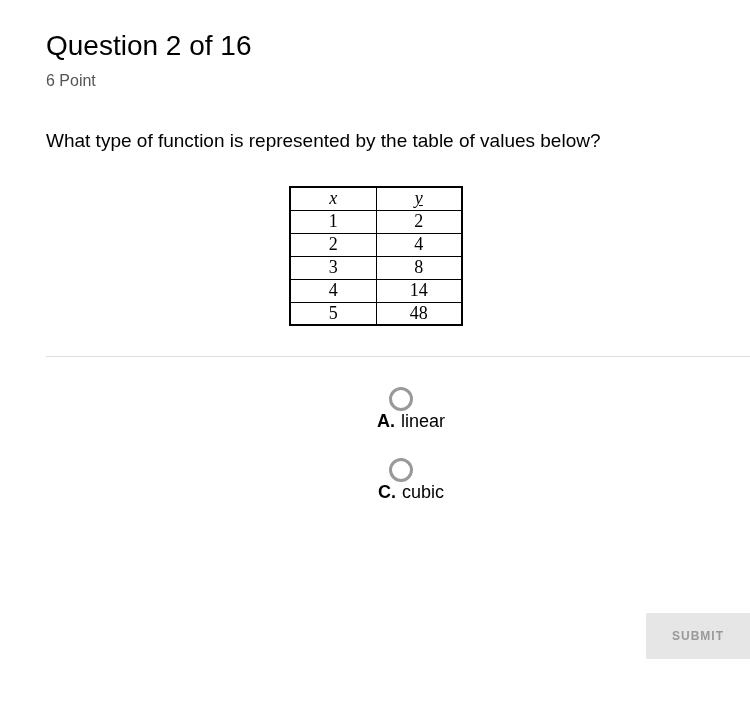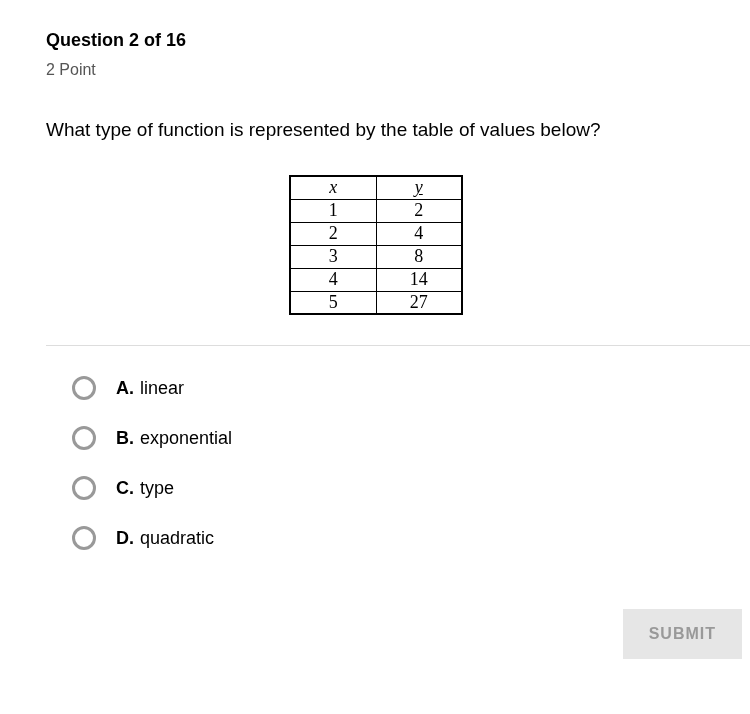--- a/index.html
+++ b/index.html
@@ -9,22 +9,22 @@
     }
     body {
       font-family: Arial, Helvetica, sans-serif;
       background: #ffffff;
       width: 750px;
       height: 714px;
       position: relative;
       padding: 30px 0 0 46px;
     }
     .question-header {
-      font-size: 18px;
-      font-weight: bold;
+      font-size: 28px;
+      font-weight: normal;
       color: #000;
       margin-bottom: 10px;
     }
     .points {
       font-size: 16px;
       color: #555;
       margin-bottom: 40px;
     }
     .question-text {
       font-size: 19px;
@@ -64,56 +64,57 @@
       width: 704px;
     }
     .options {
       margin-left: 26px;
     }
     .option {
       display: flex;
       align-items: center;
       margin-bottom: 26px;
       cursor: pointer;
+      flex-direction: column;
     }
     .radio {
       width: 24px;
       height: 24px;
       border: 3px solid #999;
       border-radius: 50%;
       margin-right: 20px;
       flex-shrink: 0;
     }
     .option-label {
       font-size: 18px;
       color: #000;
     }
     .option-label .letter {
       font-weight: bold;
       margin-right: 6px;
     }
     .submit-btn {
       position: absolute;
-      right: 8px;
+      right: 0;
       bottom: 55px;
       background: #e6e6e6;
       color: #999;
       border: none;
-      font-size: 16px;
+      font-size: 12px;
       font-weight: bold;
       letter-spacing: 1px;
       padding: 16px 26px;
       cursor: pointer;
     }
   </style>
 </head>
 <body>
 
 <div class="question-header">Question 2 of 16</div>
-<div class="points">2 Point</div>
+<div class="points">6 Point</div>
 <div class="question-text">What type of function is represented by the table of values below?</div>
 
 <div class="table-container">
   <table>
     <thead>
       <tr>
         <th>x</th>
         <th class="y-header"><span>y</span></th>
       </tr>
     </thead>
@@ -129,48 +130,36 @@
       <tr>
         <td>3</td>
         <td>8</td>
       </tr>
       <tr>
         <td>4</td>
         <td>14</td>
       </tr>
       <tr>
         <td>5</td>
-        <td>27</td>
+        <td>48</td>
       </tr>
     </tbody>
   </table>
 </div>
 
 <hr class="divider">
 
 <div class="options">
   <div class="option">
     <div class="radio"></div>
     <div class="option-label">
       <span class="letter">A.</span><span>linear</span>
     </div>
   </div>
   <div class="option">
     <div class="radio"></div>
     <div class="option-label">
-      <span class="letter">B.</span><span>exponential</span>
-    </div>
-  </div>
-  <div class="option">
-    <div class="radio"></div>
-    <div class="option-label">
-      <span class="letter">C.</span><span>type</span>
-    </div>
-  </div>
-  <div class="option">
-    <div class="radio"></div>
-    <div class="option-label">
-      <span class="letter">D.</span><span>quadratic</span>
+      <span class="letter">C.</span><span>cubic</span>
     </div>
   </div>
 </div>
 
 <button class="submit-btn">SUBMIT</button>
 
 </body></html>

